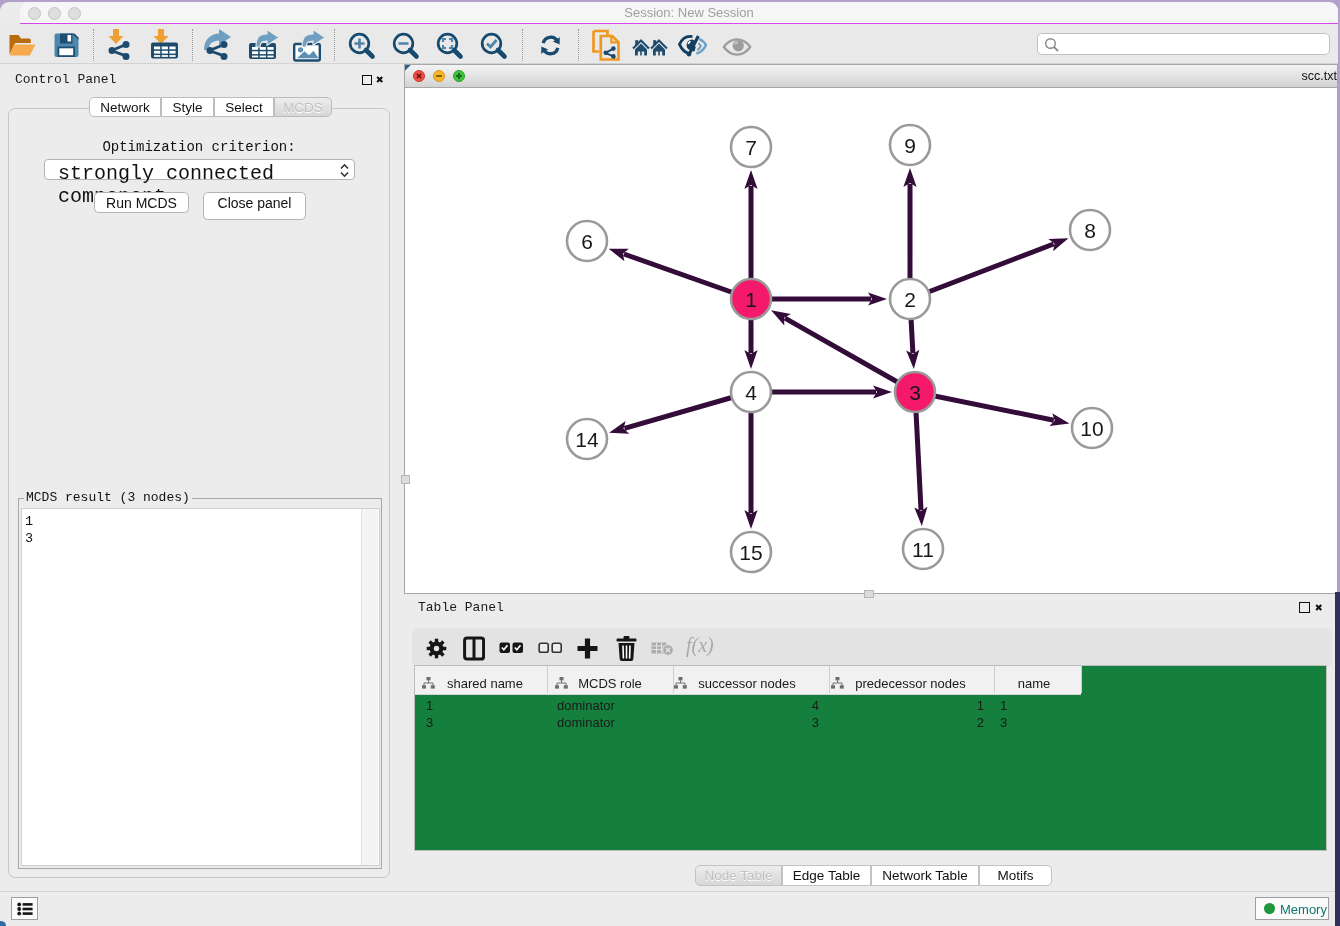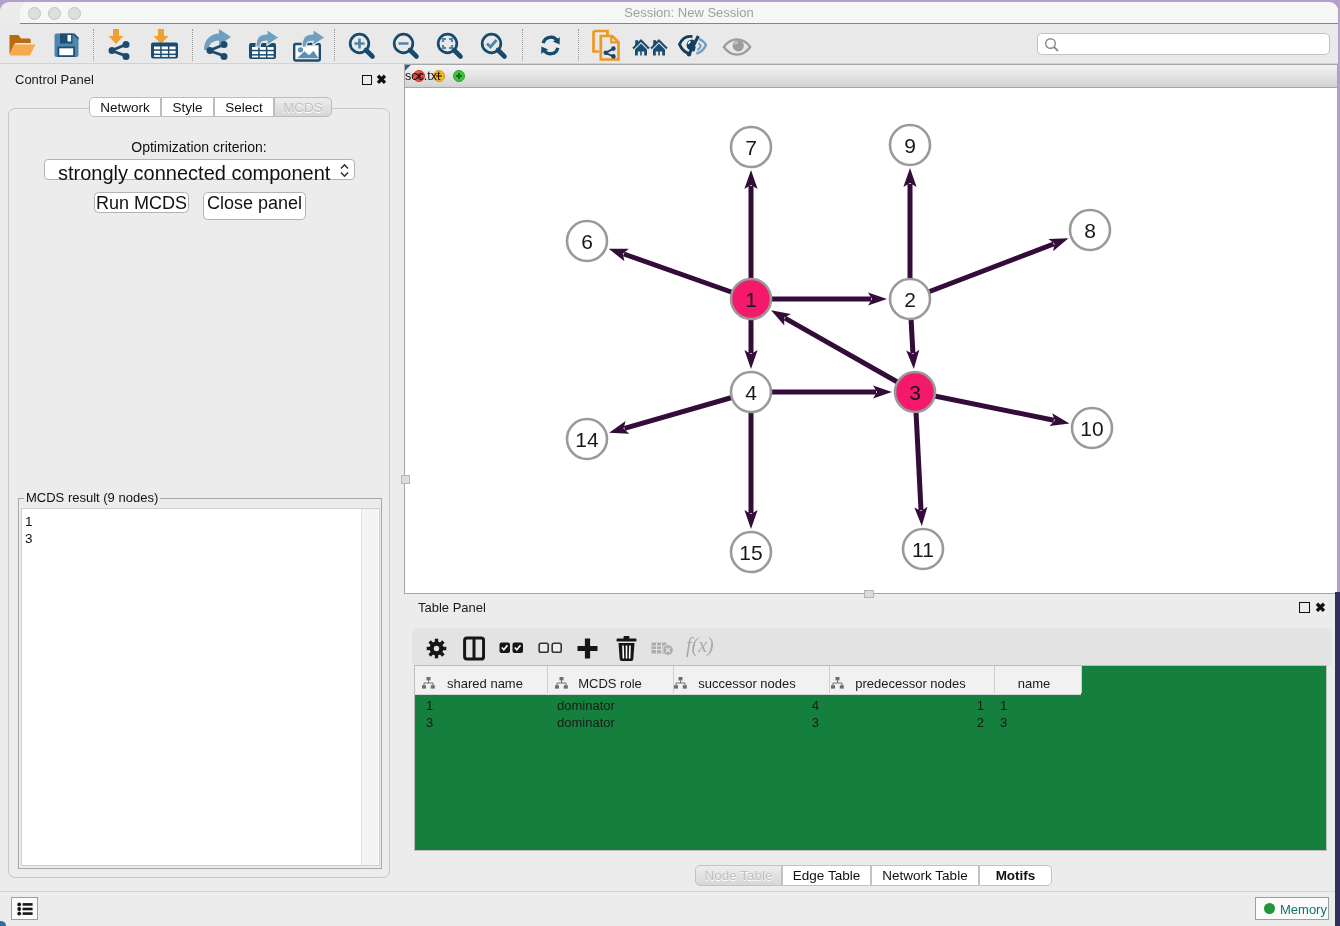--- a/index.html
+++ b/index.html
@@ -1,29 +1,29 @@
 <!DOCTYPE html>
 <html><head>
 <meta charset="utf-8">
 <style>
   html,body{margin:0;padding:0;width:1340px;height:926px;overflow:hidden;}
   body{background:#b3a1cb;font-family:"Liberation Sans",sans-serif;}
   #win{position:absolute;left:0;top:2px;width:1338px;height:924px;background:#ececec;border-radius:9px 9px 0 0;overflow:hidden;}
-  .abs{position:absolute;}
+  .abs{position:absolute;font-family:Liberation Mono, monospace;}
   #titlebar{position:absolute;left:0;top:0;width:1338px;height:21px;background:#f6f6f6;border-bottom:1px solid #d946ef;border-radius:9px 9px 0 0;margin-left:20px;}
   .tl{position:absolute;top:5px;width:11px;height:11px;border-radius:50%;background:#dedede;border:1px solid #c3c3c3;}
   #apptitle{position:absolute;top:3px;left:0;width:100%;text-align:center;font-size:13px;color:#9f9f9f;}
   #toolbar{position:absolute;left:0;top:22px;width:1338px;height:39px;background:#e9e9e9;border-bottom:1px solid #d2d2d2;}
   .tsep{position:absolute;top:27px;height:32px;width:0;border-left:1px dotted #999;}
   #searchbox{position:absolute;left:1037px;top:31px;width:291px;height:20px;background:#fff;border:1px solid #c2c2c2;border-radius:5px;}
   
   .ptitle{font-size:13px;color:#1a1a1a;}
   .tabbtn{position:absolute;top:95px;height:20px;background:#fff;border:1px solid #bcbcbc;box-sizing:border-box;text-align:center;font-size:13.5px;color:#111;line-height:19px;margin-left:10px;}
   #cpborder{position:absolute;left:8px;top:106px;width:382px;height:770px;border:1px solid #c6c6c6;border-radius:7px;box-sizing:border-box;}
-  .btn{position:absolute;background:#fff;border:1px solid #b3b3b3;border-radius:4.5px;box-sizing:border-box;text-align:center;font-size:18px;color:#111;}
+  .btn{position:absolute;background:#fff;border:1px solid #b3b3b3;border-radius:4.5px;box-sizing:border-box;text-align:center;font-size:14px;color:#111;}
   
   #netwin{position:absolute;left:404px;top:62px;width:934px;height:530px;background:#fff;border:1px solid #a6a6a6;box-sizing:border-box;}
   #nettitle{position:absolute;left:0;top:0;width:100%;height:23px;background:linear-gradient(#f4f4f4,#d3d3d3);border-bottom:1px solid #a8a8a8;box-sizing:border-box;}
   
   #tptoolbar{position:absolute;left:412px;top:626px;width:920px;height:39px;background:#e3e3e3;border-radius:6px;}
   #tbl{position:absolute;left:414px;top:663px;width:913px;height:186px;background:#15803d;border:1px solid #bdbdbd;box-sizing:border-box;}
   #tblhead{position:absolute;left:0;top:0;width:666px;height:28px;background:#f1f1f1;border-bottom:1px solid #d4d4d4;}
   .hsep{position:absolute;top:0;height:27px;width:0;border-left:1px solid #cfcfcf;}
   .hlbl{position:absolute;top:10px;font-size:13px;color:#1a1a1a;text-align:center;}
   .cell{position:absolute;font-size:13px;color:#1a1a1a;}
@@ -209,37 +209,37 @@
   <div class="abs" id="dropdown" style="left:44px;top:157px;width:311px;height:21px;background:#fff;border:1px solid #b3b3b3;border-radius:4px;box-sizing:border-box;">
     <span style="position:absolute;left:13px;top:2px;font-size:20px;color:#111;">strongly connected component</span>
     <svg style="position:absolute;right:4px;top:3px;" width="11" height="15" viewBox="0 0 11 15">
         <path d="M2 5.5 L5.5 1.8 L9 5.5" fill="none" stroke="#333" stroke-width="1.6"></path>
         <path d="M2 9.5 L5.5 13.2 L9 9.5" fill="none" stroke="#333" stroke-width="1.6"></path>
       </svg>
   </div>
   <div class="btn" style="left:94px;top:190px;width:95px;height:21px;line-height:20px;">Run MCDS</div>
   <div class="btn" style="left:203px;top:190px;width:103px;height:28px;line-height:20px;">Close panel</div>
   <div class="abs" id="fieldset" style="left:18px;top:496px;width:364px;height:371px;border:1px solid #a8a8a8;box-sizing:border-box;"></div>
-  <div class="abs" style="left:24px;top:488px;background:#ececec;padding:0 2px;font-size:13px;color:#111;">MCDS result (9 nodes)</div>
+  <div class="abs" style="left:24px;top:488px;background:#ececec;padding:0 2px;font-size:13px;color:#111;">MCDS result (3 nodes)</div>
   <div class="abs" id="fswhite" style="left:21px;top:506px;width:359px;height:358px;background:#fff;border:1px solid #cfcfcf;box-sizing:border-box;">
     <div style="position:absolute;right:1px;top:0;width:16px;height:100%;background:#f4f4f4;border-left:1px solid #e0e0e0;"></div>
     <div style="position:absolute;left:3px;top:4px;font-size:13.5px;color:#111;line-height:17px;">1<br>3</div>
   </div>
 
   <div id="netwin">
     <div id="nettitle">
       <svg style="position:absolute;left:8px;top:5px;" width="54" height="12" viewBox="0 0 54 12">
         <circle cx="6" cy="6" r="5.5" fill="#ee4f43" stroke="#c33b33" stroke-width="1"></circle>
         <path d="M3.8 3.8 L8.2 8.2 M8.2 3.8 L3.8 8.2" stroke="#7e150e" stroke-width="1.8"></path>
         <circle cx="26" cy="6" r="5.5" fill="#f6b723" stroke="#cf9a1c" stroke-width="1"></circle>
         <line x1="23" y1="6" x2="29" y2="6" stroke="#8a5d00" stroke-width="2"></line>
         <circle cx="46" cy="6" r="5.5" fill="#3fc23e" stroke="#2f9e33" stroke-width="1"></circle>
         <path d="M43 6 h6 M46 3 v6" stroke="#156a15" stroke-width="2"></path>
       </svg>
-      <div style="position:absolute;top:4px;width:100%;text-align:left;font-size:12.5px;color:#111;">scc.txt</div>
+      <div style="position:absolute;top:4px;width:100%;text-align:right;font-size:12.5px;color:#111;">scc.txt</div>
       <svg style="position:absolute;left:0;top:0;" width="7" height="7" viewBox="0 0 7 7">
           <path d="M0 0 H5.8 L0 5.8 Z" fill="#2a6496"></path>
         </svg>
     </div>
     <svg id="graph" style="position:absolute;left:1px;top:22.5px;" width="932" height="505" viewBox="405 87 932 505">
       <g stroke="#330c39" stroke-width="5">
         <line x1="750" y1="298" x2="750.0" y2="185.0"></line>
         <line x1="750" y1="298" x2="622.8" y2="253.0"></line>
         <line x1="750" y1="298" x2="870.0" y2="298.0"></line>
         <line x1="750" y1="298" x2="750.0" y2="352.0"></line>
@@ -430,21 +430,21 @@
     <div class="cell" style="left:585px;top:32px;">1</div>
     <div class="cell" style="left:11px;top:48.5px;">3</div>
     <div class="cell" style="left:142px;top:48.5px;">dominator</div>
     <div class="cell" style="left:380px;top:48.5px;width:24px;text-align:right;">3</div>
     <div class="cell" style="left:545px;top:48.5px;width:24px;text-align:right;">2</div>
     <div class="cell" style="left:585px;top:48.5px;">3</div>
   </div>
   <div class="btab seltab" style="left:695px;width:87px;border-radius:5px 0 0 5px;">Node Table</div>
   <div class="btab" style="left:782px;width:89px;">Edge Table</div>
   <div class="btab" style="left:871px;width:108px;">Network Table</div>
-  <div class="btab" style="left:979px;width:73px;border-radius:0 5px 5px 0;font-weight:bold;">Motifs</div>
+  <div class="btab" style="left:979px;width:73px;border-radius:0 5px 5px 0;">Motifs</div>
 
   <div id="statusline"></div>
   <div class="sbtn" style="left:11px;width:27px;">
     <svg style="position:absolute;left:5px;top:3.5px;" width="16" height="14" viewBox="0 0 16 14">
       <g fill="#161616">
           <circle cx="2.2" cy="2.4" r="1.9"></circle>
           <circle cx="2.2" cy="7" r="1.9"></circle>
           <circle cx="2.2" cy="11.6" r="1.9"></circle>
       <rect x="5.6" y="1.1" width="10" height="2.6"></rect>
           <rect x="5.6" y="5.7" width="10" height="2.6"></rect>

